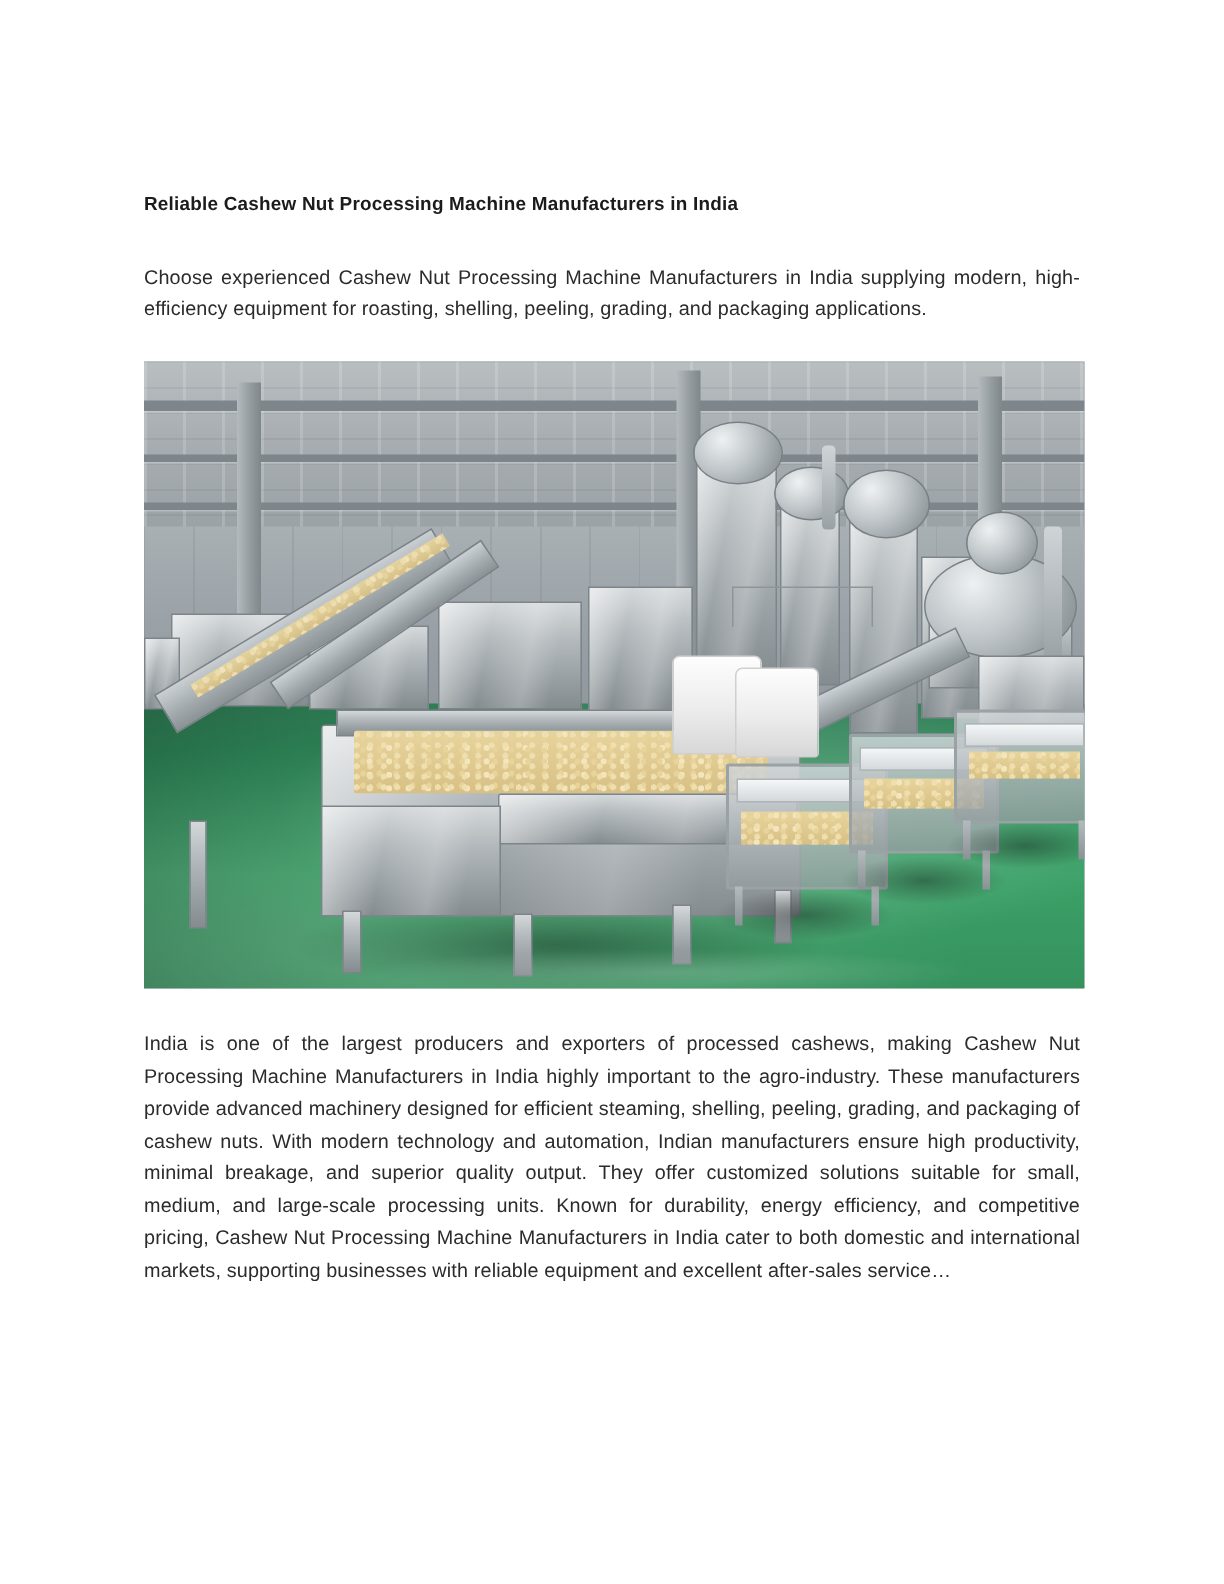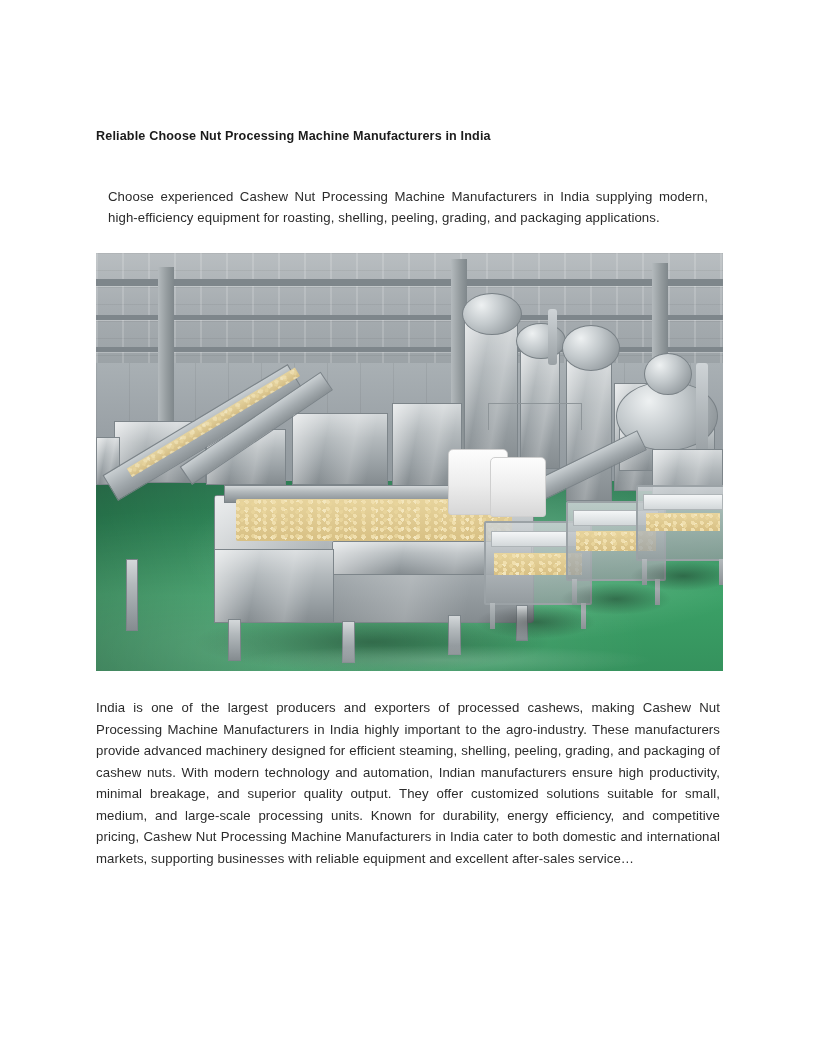--- a/index.html
+++ b/index.html
@@ -38,21 +38,21 @@
     color: #1b1b1b;
     margin: 0;
     line-height: 1.4;
   }
   .spacer-2 { height: 28px; }
   .intro-para {
     font-size: 13.2px;
     line-height: 1.62;
     color: #2b2b2b;
     text-align: justify;
-    margin: 12px;
+    margin: 0;
     letter-spacing: 0.1px;
   }
   .figure {
     margin: 25px 0 0 0;
     width: 627px;
     height: 418px;
     position: relative;
     overflow: hidden;
     background: #8a8e90;
   }
@@ -171,21 +171,21 @@
   }
 </style>
 </head>
 <body>
 
 <div class="page">
 
 
   <div class="spacer-1"></div>
 
-  <h2 class="section-heading">Reliable Choose Nut Processing Machine Manufacturers in India</h2>
+  <h2 class="section-heading">Reliable Cashew Nut Processing Machine Manufacturers in India</h2>
 
   <div class="spacer-2"></div>
 
   <p class="intro-para">Choose experienced Cashew Nut Processing Machine Manufacturers in India supplying modern, high-efficiency equipment for roasting, shelling, peeling, grading, and packaging applications.</p>
 
   <div class="figure">
     <div class="scene">
 
       <div class="ceiling"></div>
       <div class="truss" style="left:0; top:26px; width:100%;"></div>

